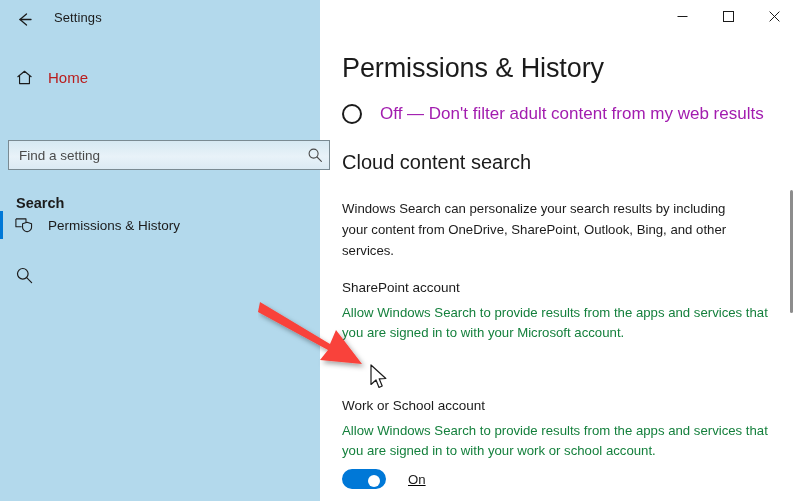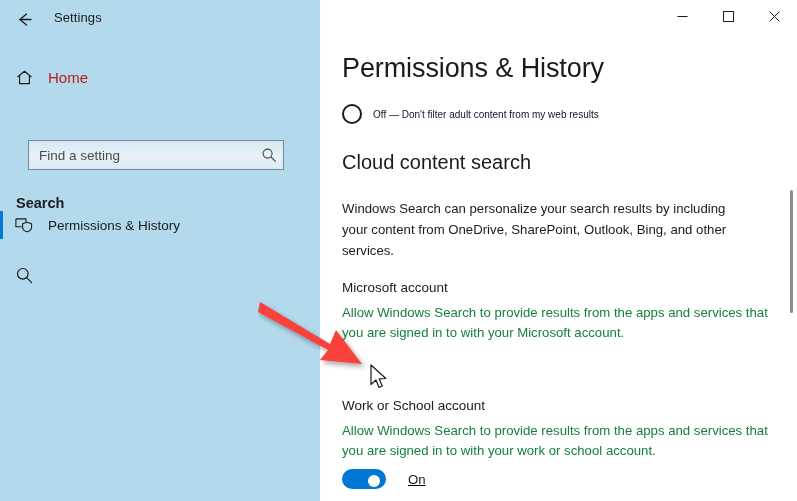--- a/index.html
+++ b/index.html
@@ -95,22 +95,22 @@
     align-items: center;
     justify-content: center;
   }
   .home-label {
     font-size: 15px;
     color: #b91c1c;
   }
 
   .search-box {
     position: absolute;
-    left: 28px; top: 102px;
-    width: 256px;
+    left: 8px; top: 102px;
+    width: 322px;
     height: 30px;
     background: linear-gradient(180deg, #d6e8f2 0%, #e8f2f8 55%, #dbeaf3 100%);
     border: 1px solid #7a8a92;
     box-sizing: border-box;
     display: flex;
     align-items: center;
   }
   .search-input-txt {
     flex: 1;
     font-size: 13.5px;
@@ -187,23 +187,23 @@
     cursor: default;
   }
   .radio-mark {
     width: 20px; height: 20px;
     border: 2px solid #1b1b1b;
     border-radius: 50%;
     box-sizing: border-box;
     flex: none;
   }
   .radio-label {
-    margin-left: 11px;
-    font-size: 10px;
-    color: #0f172a;
+    margin-left: 18px;
+    font-size: 17px;
+    color: #a21caf;
     white-space: nowrap;
   }
   .h2 {
     position: absolute;
     left: 22px; top: 113px;
     font-size: 20px;
     color: #1b1b1b;
   }
   .para {
     position: absolute;
@@ -423,21 +423,21 @@
 
     <div class="radio-row">
       <span class="radio-mark"></span>
       <span class="radio-label">Off — Don't filter adult content from my web results</span>
     </div>
 
     <div class="h2">Cloud content search</div>
 
     <div class="para" id="intro-para">Windows Search can personalize your search results by including your content from OneDrive, SharePoint, Outlook, Bing, and other services.</div>
 
-    <div class="sub-head" id="ms-head">Microsoft account</div>
+    <div class="sub-head" id="ms-head">SharePoint account</div>
     <div class="desc" id="ms-desc">Allow Windows Search to provide results from the apps and services that you are signed in to with your Microsoft account.</div>
 
     <div class="sub-head" id="work-head">Work or School account</div>
     <div class="desc" id="work-desc">Allow Windows Search to provide results from the apps and services that you are signed in to with your work or school account.</div>
     <div class="toggle-row" id="work-toggle-row">
       <span class="toggle on">
         <span class="knob"></span>
       </span>
       <span class="toggle-label">On</span>
     </div>

